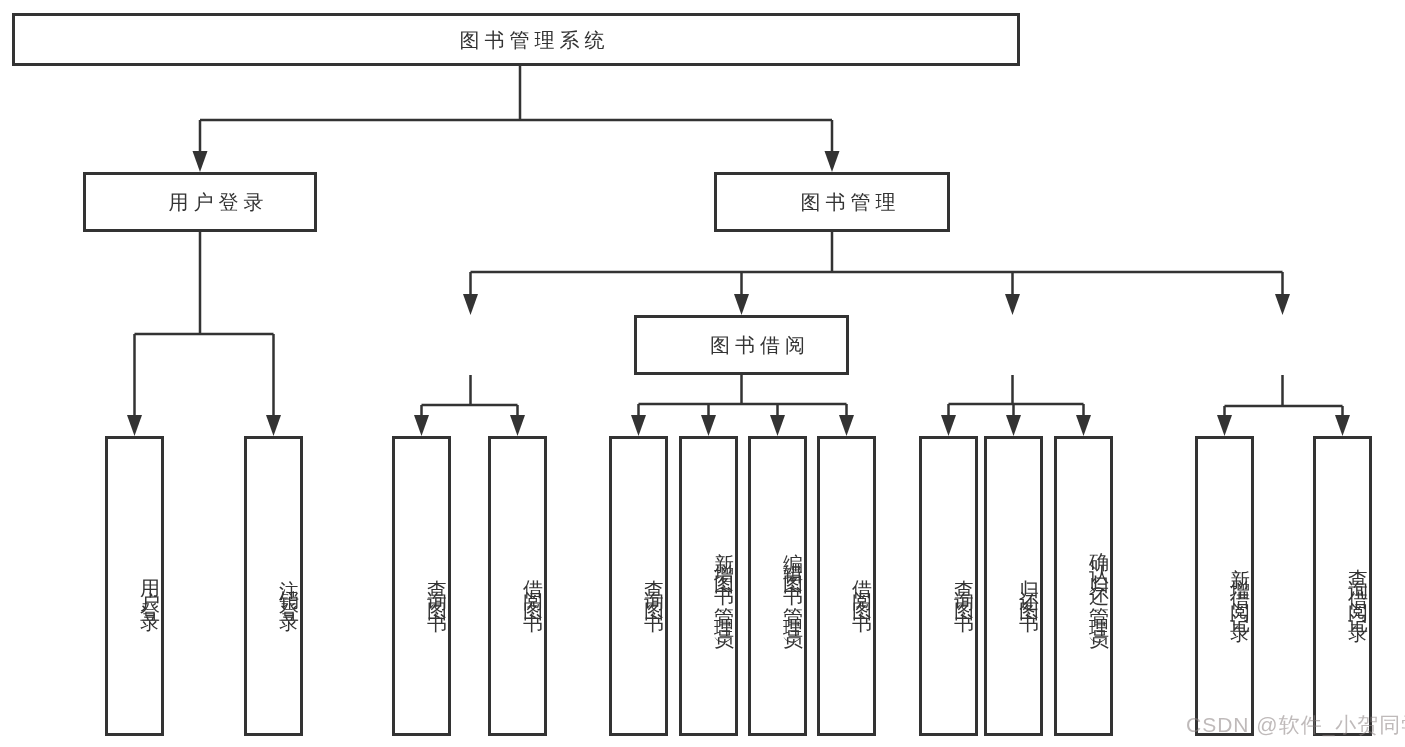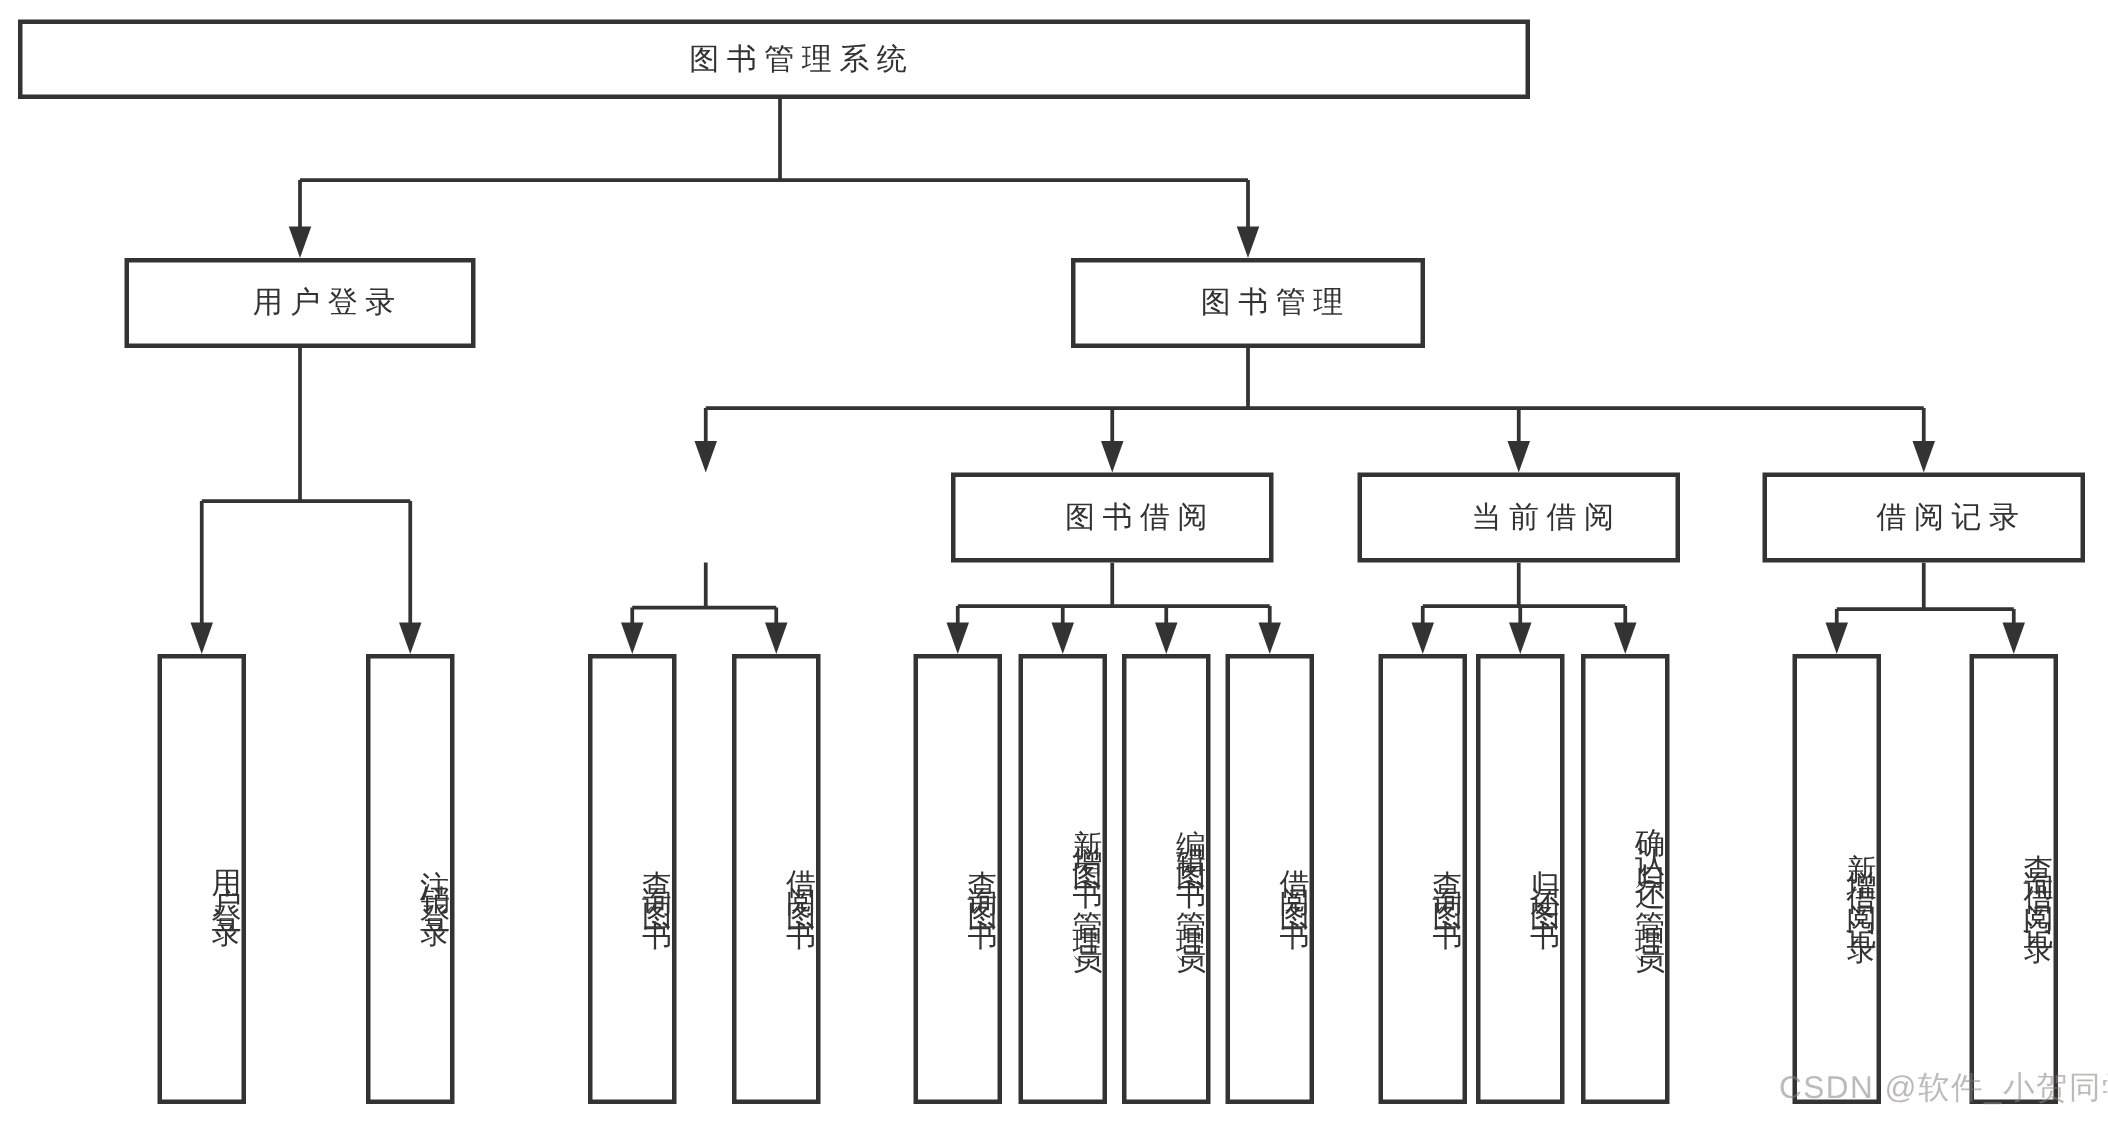--- a/index.html
+++ b/index.html
@@ -107,26 +107,20 @@
   <div class="box box-h" style="left:83px; top:172px; width:234px; height:60px;">
     <span>用户登录</span>
   </div>
   <div class="box box-h" style="left:714px; top:172px; width:236px; height:60px;justify-content:center;">
     <span>图书管理</span>
   </div>
 
   <div class="box box-h" style="left:634px; top:315px; width:215px; height:60px;">
     <span>图书借阅</span>
   </div>
-  <div class="box box-h" style="left:905px; top:315px; width:215px; height:60px;">
-    <span>当前借阅</span>
-  </div>
-  <div class="box box-h" style="left:1175px; top:315px; width:215px; height:60px;">
-    <span>借阅记录</span>
-  </div>
 
   <div class="box box-v" style="left:105px; top:436px; width:59px; height:300px;">
     <span>用户登录</span>
   </div>
   <div class="box box-v" style="left:244px; top:436px; width:59px; height:300px;">
     <span>注销登录</span>
   </div>
 
   <div class="box box-v" style="left:392px; top:436px; width:59px; height:300px;">
     <span>查询图书</span>

